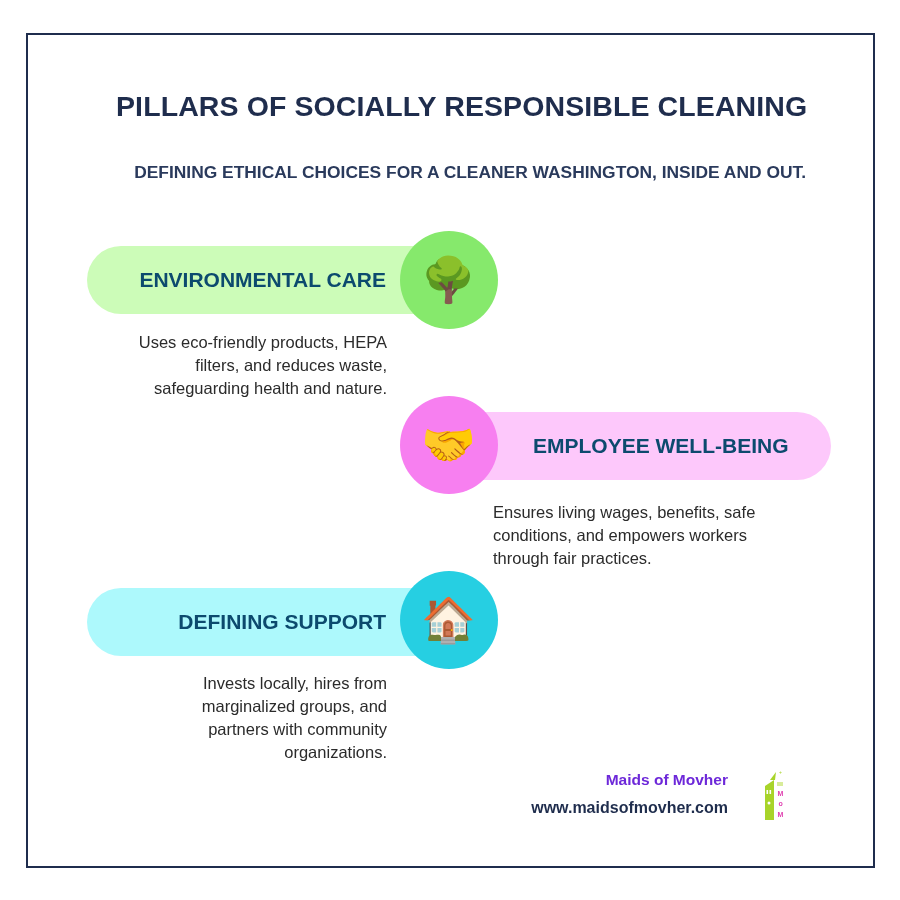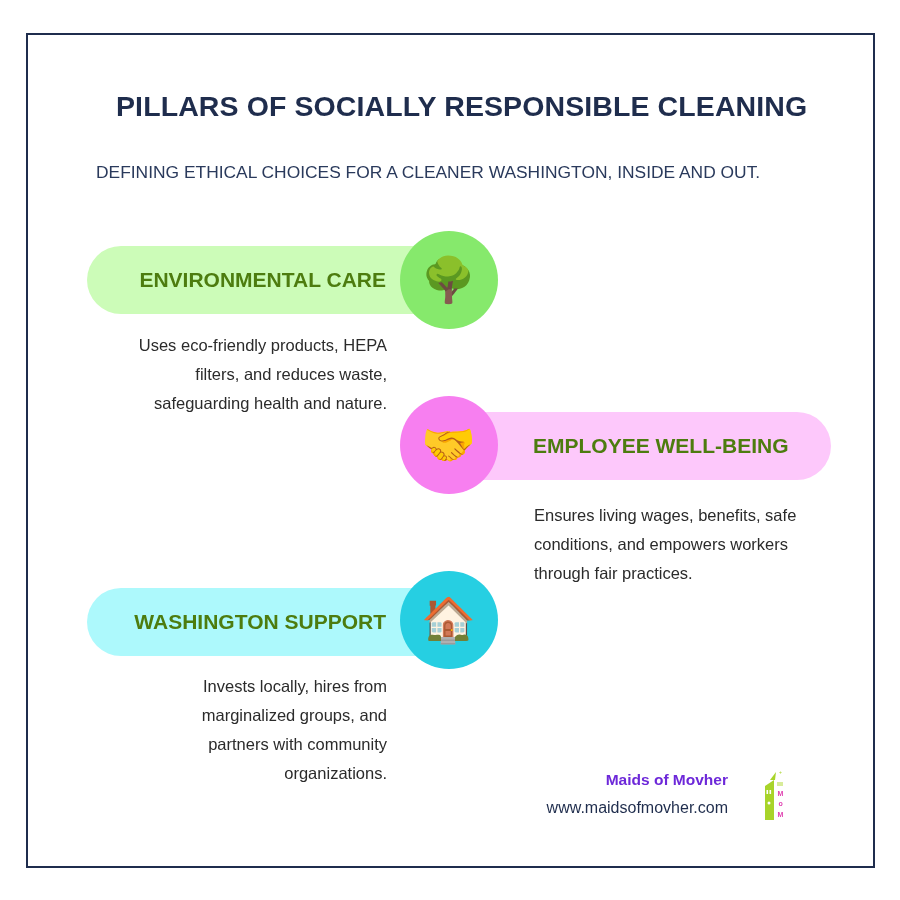--- a/index.html
+++ b/index.html
@@ -12,64 +12,64 @@
     border:2px solid #1f2d4d; box-sizing:content-box;
   }
   .title {
     position:absolute; left:96px; top:90px; width:710px;
     font-size:28.5px; font-weight:700; color:#1f2d4d; letter-spacing:0.1px;
     white-space:nowrap;
     margin-left:20px;
   }
   .subtitle {
     position:absolute; left:96px; top:162px; width:710px;
-    font-size:17.4px; font-weight:400; color:#2a3a5c; white-space:nowrap;
+    font-size:17.4px; font-weight:700; color:#2a3a5c; white-space:nowrap;text-align:right;
   }
   .pill {
     position:absolute; height:68px; border-radius:34px;
   }
   .pill-label {
-    position:absolute; font-size:21px; font-weight:700; color:#4d7c0f;
+    position:absolute; font-size:21px; font-weight:700; color:#0c4a6e;
     white-space:nowrap; top:50%; transform:translateY(-50%);
   }
   .circle {
     position:absolute; width:98px; height:98px; border-radius:50%;
     display:flex; align-items:center; justify-content:center;
   }
   .emoji { font-size:44px; line-height:1; }
   .desc {
-    position:absolute; font-size:16.5px; line-height:29px; color:#2b2b2b;
+    position:absolute; font-size:16.5px; line-height:23px; color:#2b2b2b;
   }
   .desc.right { text-align:right; }
   .desc.left { text-align:left; }
 
   
   #p1 { left:87px; top:246px; width:390px; }
   #p1 .pill-label { right:91px; }
   #c1 { left:400px; top:231px; }
   #d1 { left:96px; top:331px; width:291px; }
 
   
   #p2 { left:449px; top:412px; width:382px; }
   #p2 .pill-label { left:84px; }
   #c2 { left:400px; top:396px; }
-  #d2 { left:534px; top:501px; width:290px; }
+  #d2 { left:493px; top:501px; width:290px; }
 
   
   #p3 { left:87px; top:588px; width:390px; }
   #p3 .pill-label { right:91px; }
   #c3 { left:400px; top:571px; }
   #d3 { left:150px; top:672px; width:237px; }
 
   .brand-name {
     position:absolute; right:172px; top:771px; font-size:15.5px; font-weight:700; color:#6d28d9;
     text-align:right; white-space:nowrap;
   }
   .brand-url {
-    position:absolute; right:172px; top:799px; font-size:16px; font-weight:400; color:#1f2d4d;
+    position:absolute; right:172px; top:799px; font-size:16px; font-weight:700; color:#1f2d4d;
     text-align:right; white-space:nowrap;
   }
   .logo { position:absolute; left:760px; top:770px; width:30px; height:52px; }
 </style>
 </head>
 <body>
 
 <div class="frame"></div>
 
 <div class="title">PILLARS OF SOCIALLY RESPONSIBLE CLEANING</div>
@@ -85,21 +85,21 @@
 
 <div class="pill" id="p2" style="background:#fdc8fb;">
   <span class="pill-label">EMPLOYEE WELL-BEING</span>
 </div>
 <div class="circle" id="c2" style="background:#f77ff0;">
   <span class="emoji">🤝</span>
 </div>
 <div class="desc left" id="d2">Ensures living wages, benefits, safe conditions, and empowers workers through fair practices.</div>
 
 <div class="pill" id="p3" style="background:#adf9fc;">
-  <span class="pill-label">WASHINGTON SUPPORT</span>
+  <span class="pill-label">DEFINING SUPPORT</span>
 </div>
 <div class="circle" id="c3" style="background:#26cfe2;">
   <span class="emoji">🏠</span>
 </div>
 <div class="desc right" id="d3">Invests locally, hires from marginalized groups, and partners with community organizations.</div>
 
 <div class="brand-name">Maids of Movher</div>
 <div class="brand-url">www.maidsofmovher.com</div>
 
 <div class="logo">

